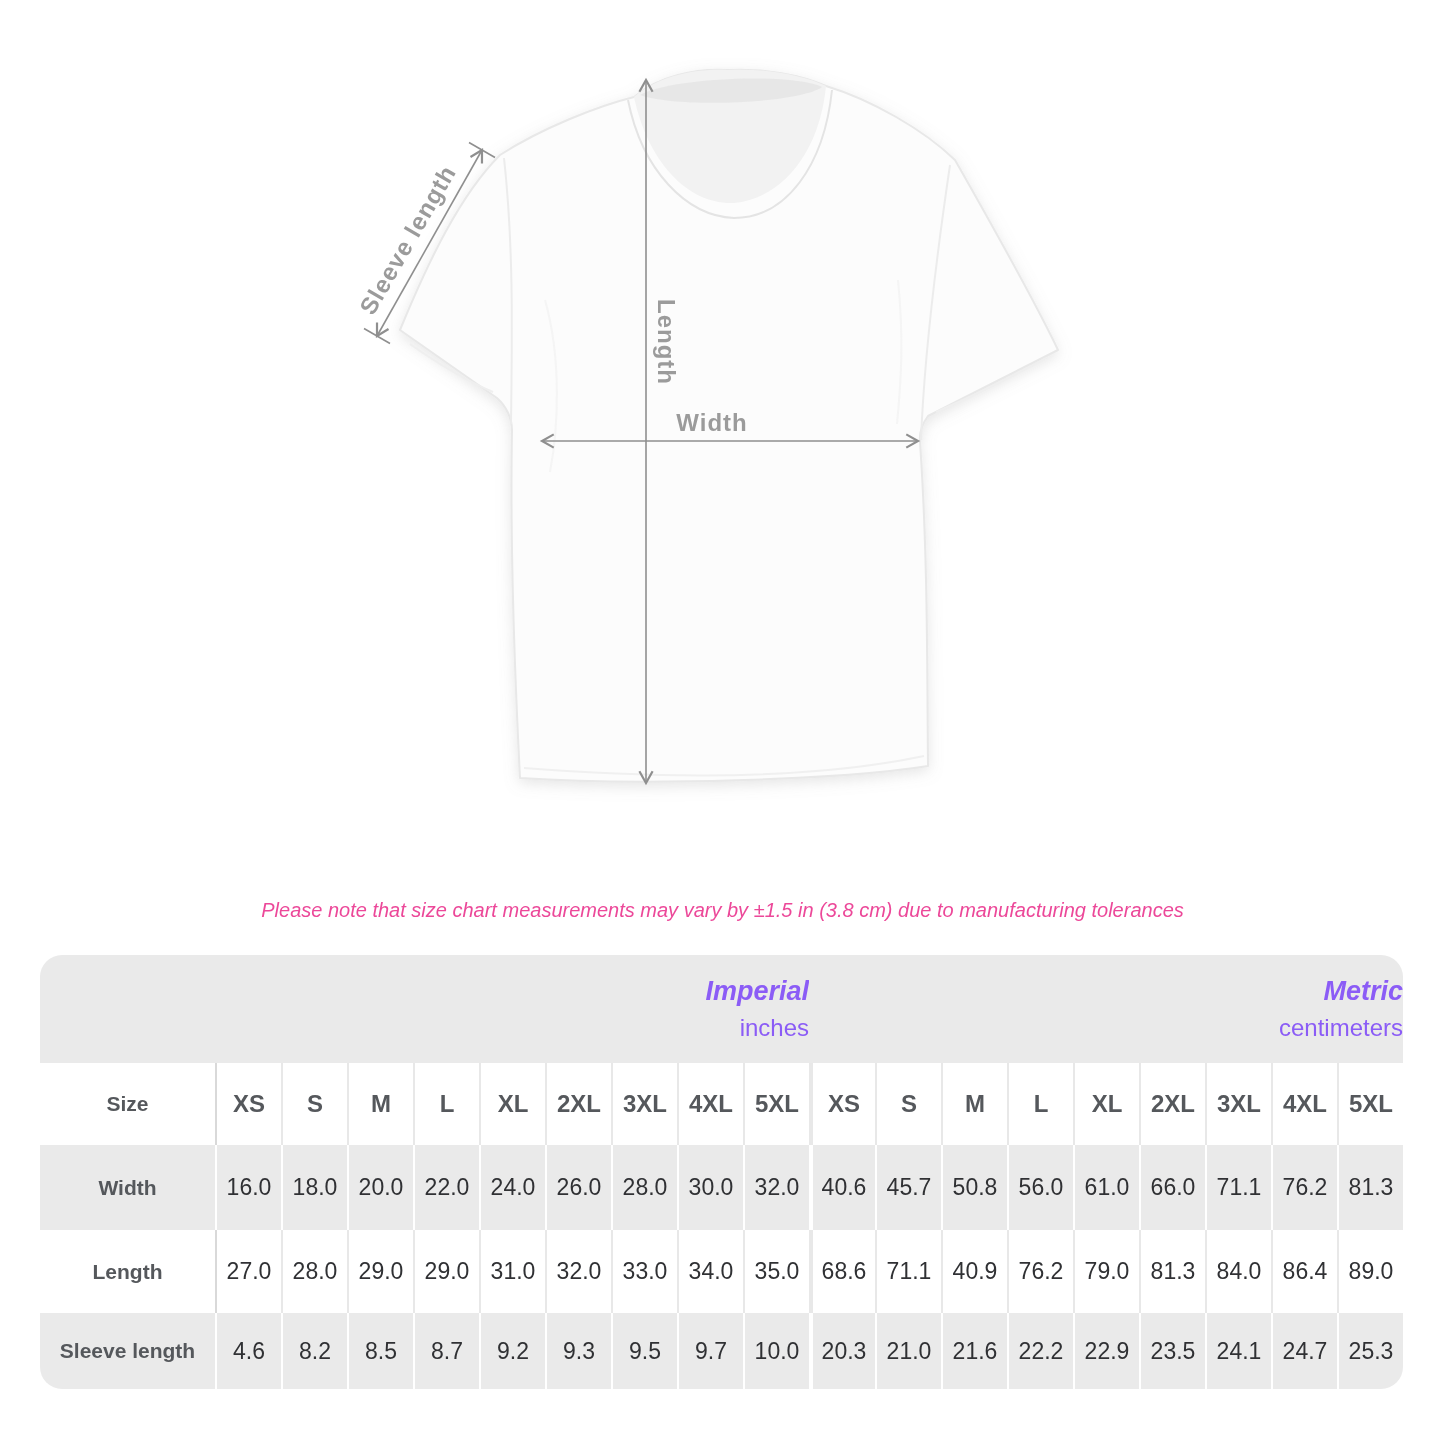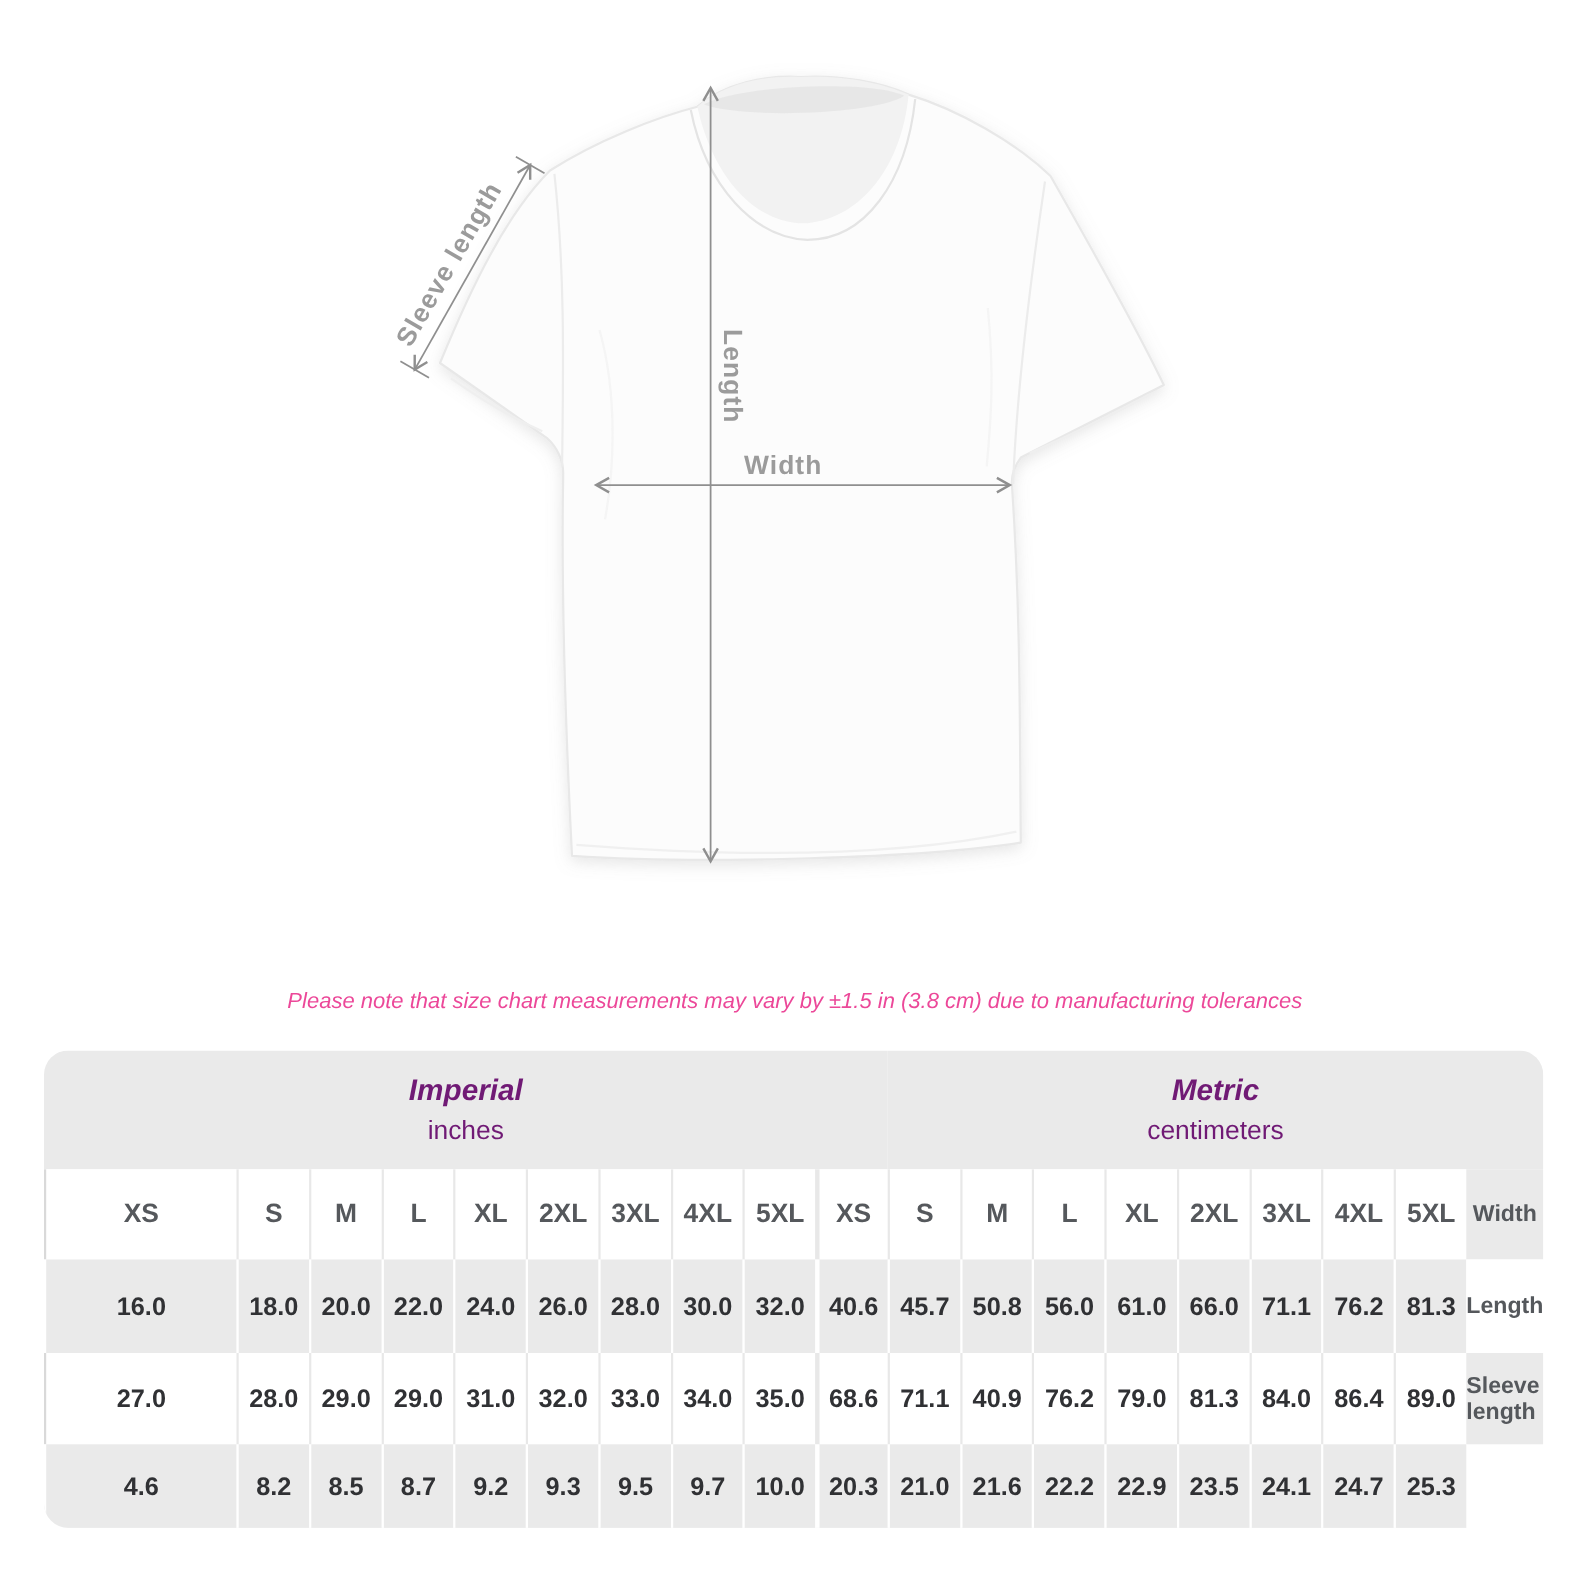--- a/index.html
+++ b/index.html
@@ -9,32 +9,32 @@
   .figure-svg text{font-family:"Liberation Sans",sans-serif;font-weight:700;font-size:24px;
         fill:#9b9b9b;letter-spacing:1px;}
   .page-title{position:absolute;left:0;right:0;top:849px;margin:0;text-align:center;
         font-size:37px;line-height:44px;font-weight:700;color:#27282a;}
   .page-subtitle{position:absolute;left:0;right:0;top:897px;margin:0;text-align:center;
         font-style:italic;font-size:20px;line-height:26px;color:#ec4899;}
   .size-table{position:absolute;left:40px;top:955px;width:1363px;height:434px;display:grid;
         grid-template-columns:175px repeat(18,1fr);
         grid-template-rows:108px 82px 85px 83px 76px;
         border-radius:22px;overflow:hidden;}
-  .band{grid-row:1;background:#eaeaea;display:flex;flex-direction:column;align-items:center;
-        justify-content:center;gap:7px;color:#701a75;}
+  .band{grid-row:1;background:#eaeaea;display:flex;flex-direction:column;align-items:flex-end;
+        justify-content:center;gap:7px;color:#8b5cf6;}
   .band-imperial{grid-column:1/11;}
   .band-metric{grid-column:11/20;}
   .g-title{font-size:27px;font-weight:700;font-style:italic;}
   .g-unit{font-size:24px;}
   .cell{display:flex;align-items:center;justify-content:center;}
   .r-white{background:#ffffff;}
   .r-gray{background:#eaeaea;}
   .head{font-weight:700;color:#55585c;font-size:24px;}
   .lab{font-size:21px;}
-  .val{font-weight:700;color:#303134;font-size:23px;}
+  .val{font-weight:400;color:#303134;font-size:23px;}
   .data.r-white{border-left:2px solid #e8e8e8;}
   .data.r-gray{border-left:2px solid #ffffff;}
   .data.first.r-white{border-left-color:#d9d9d9;}
   .data.boundary{border-left-width:4px;}
 </style>
 </head>
 <body>
 
 <div class="page">
 
@@ -104,20 +104,21 @@
 
     <div class="band band-imperial">
       <div class="g-title">Imperial</div>
       <div class="g-unit">inches</div>
     </div>
     <div class="band band-metric">
       <div class="g-title">Metric</div>
       <div class="g-unit">centimeters</div>
     </div>
 
+    <div class="cell head lab r-white">Size</div>
     <div class="cell head data first r-white">XS</div>
     <div class="cell head data r-white">S</div>
     <div class="cell head data r-white">M</div>
     <div class="cell head data r-white">L</div>
     <div class="cell head data r-white">XL</div>
     <div class="cell head data r-white">2XL</div>
     <div class="cell head data r-white">3XL</div>
     <div class="cell head data r-white">4XL</div>
     <div class="cell head data r-white">5XL</div>
     <div class="cell head data boundary r-white">XS</div>

